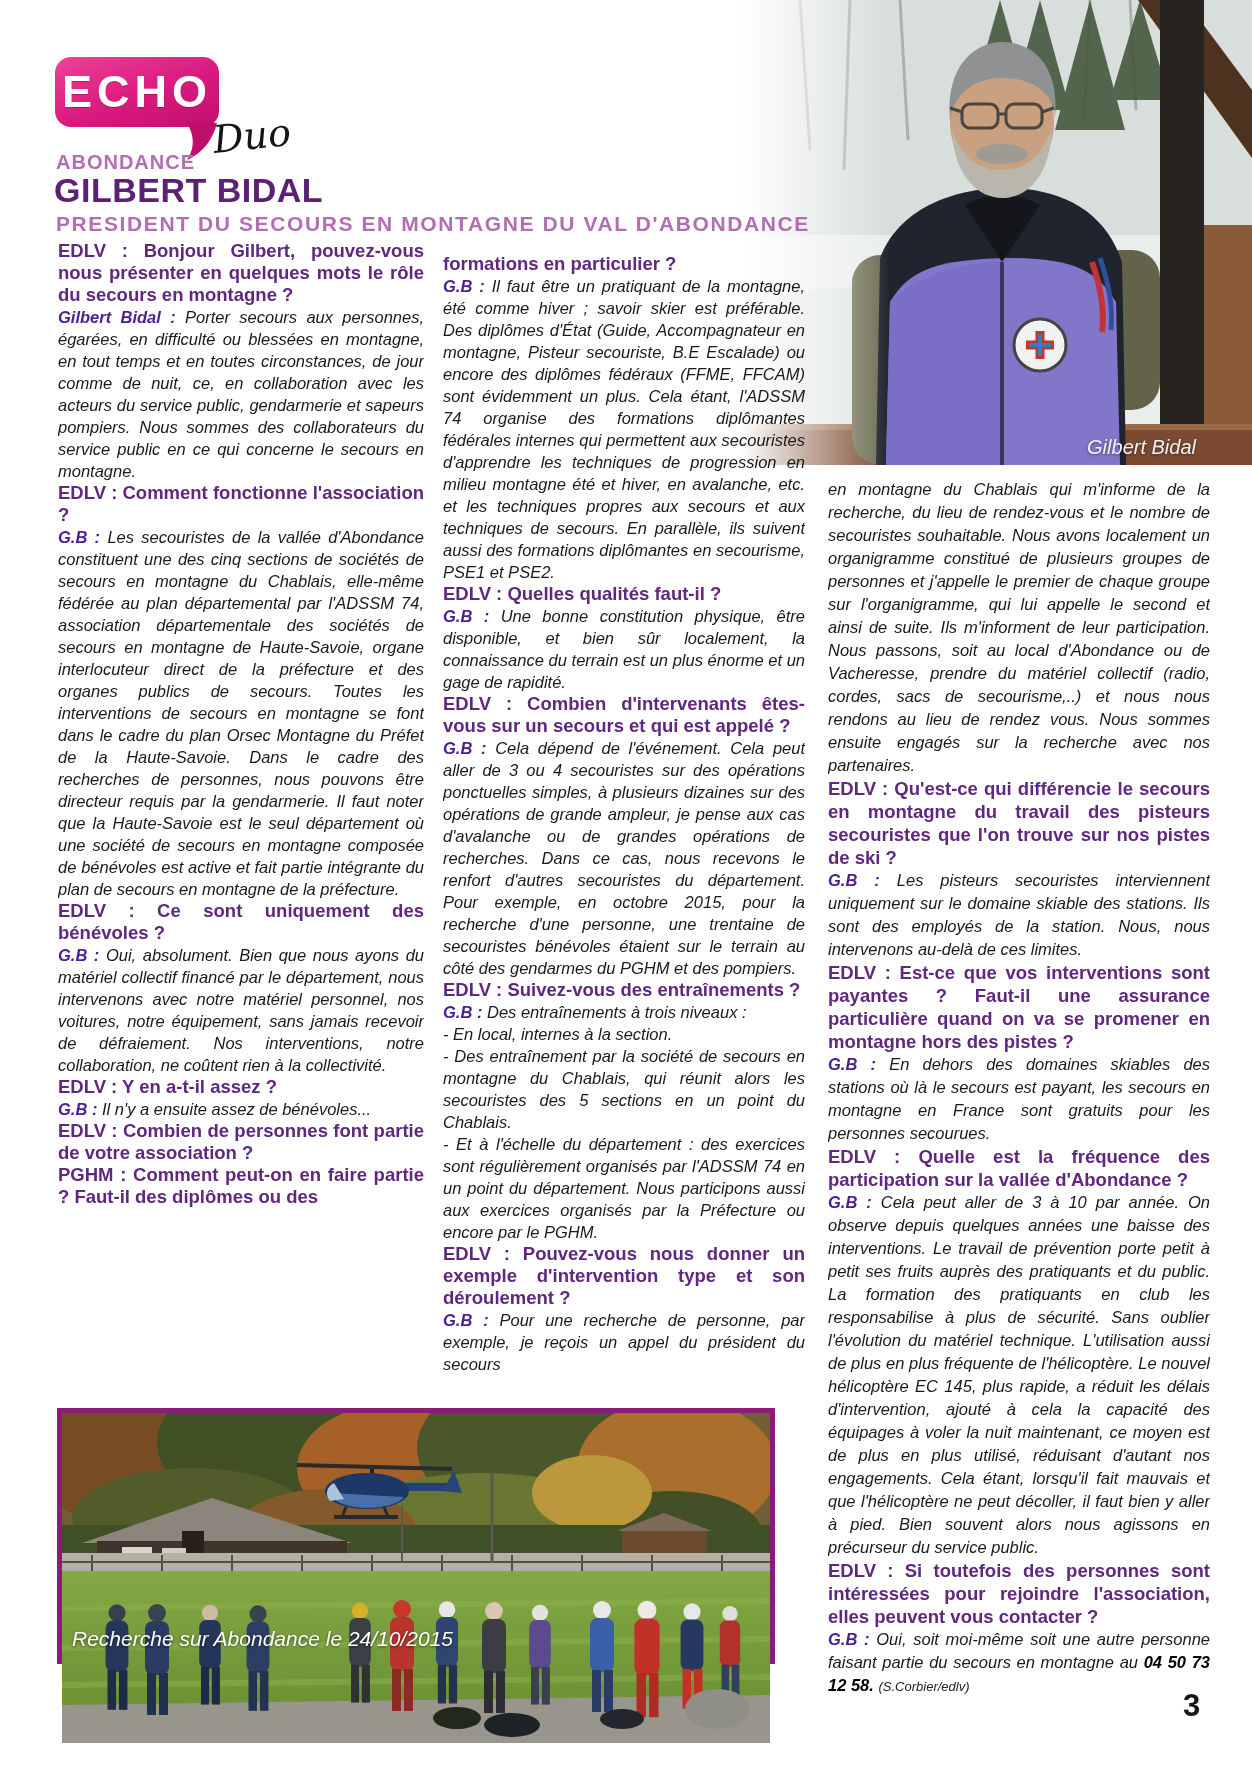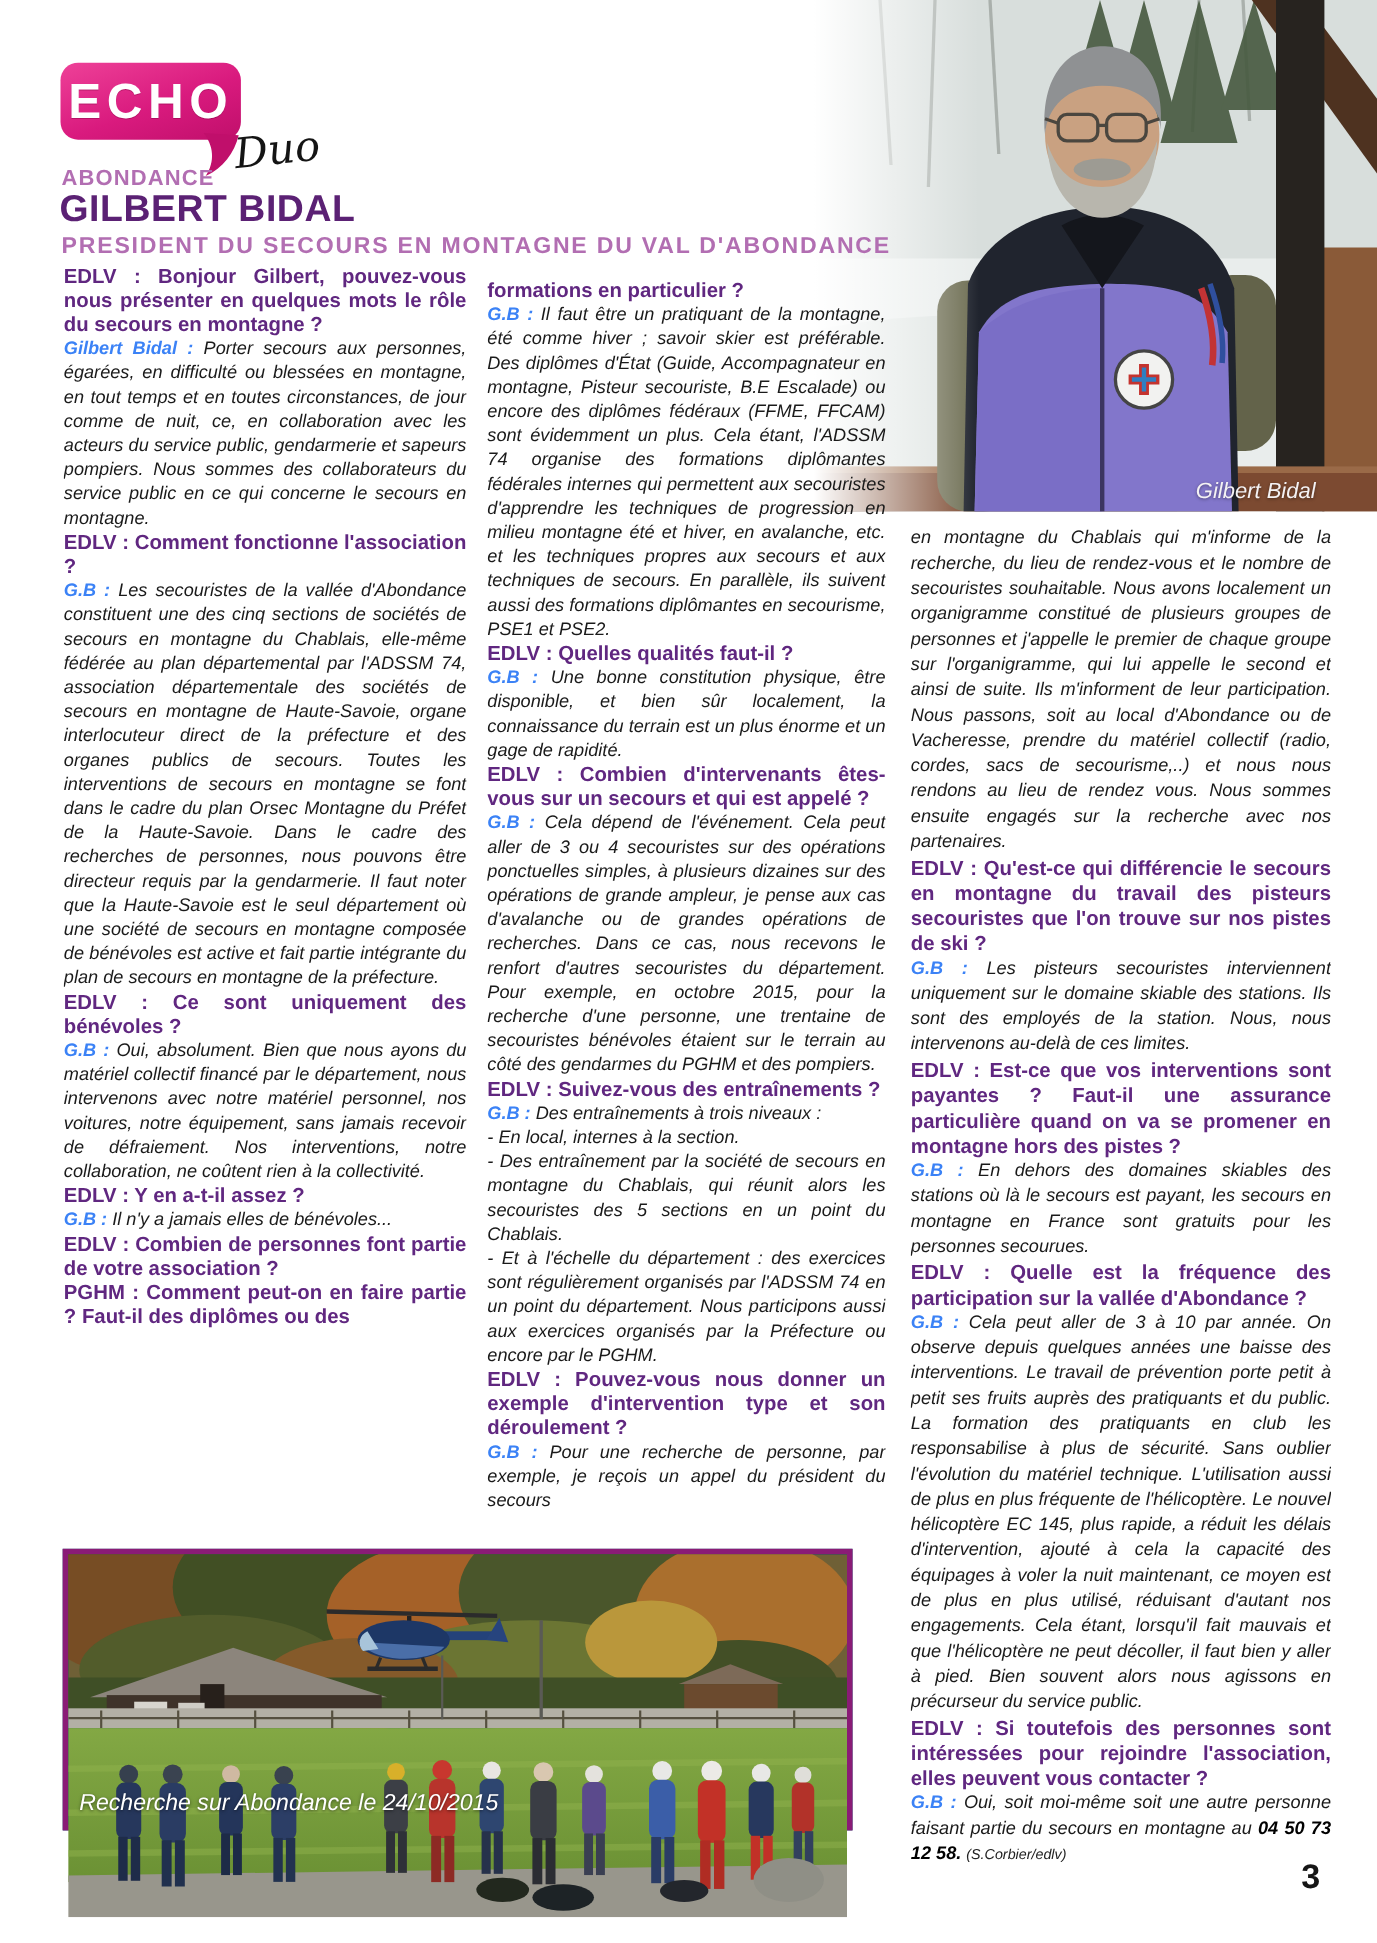--- a/index.html
+++ b/index.html
@@ -25,31 +25,31 @@
   
   .col{position:absolute;overflow:hidden;}
   .col1{left:58px;top:240px;width:366px;height:1162px;}
   .col2{left:443px;top:253px;width:362px;height:1162px;}
   .col3{left:828px;top:478px;width:382px;height:1246px;}
   p.q{color:#602780;font-weight:bold;font-size:18.5px;line-height:22px;margin:0;
       text-align:justify;font-family:"Liberation Sans",sans-serif;}
   p.a{color:#1a1a1a;font-style:italic;font-size:16.5px;line-height:22px;margin:0;
       text-align:justify;font-family:"Liberation Sans",sans-serif;}
   .col3 p.q,.col3 p.a{line-height:23px;}
-  .lbl{color:#3b82f6;font-weight:bold;}
+  .lbl{color:#4c1d95;font-weight:bold;}
   .b{font-weight:bold;color:#000;}
   .cr{font-size:13px;color:#222;}
 
   
   .portrait{position:absolute;left:740px;top:0;width:512px;height:465px;margin:0;}
   .portrait svg{display:block;}
   .portrait figcaption{position:absolute;right:56px;bottom:6px;color:#f4f2f4;
     font-style:italic;font-size:20px;text-shadow:0 1px 3px rgba(0,0,0,.45);}
   .field{position:absolute;left:57px;top:1408px;width:718px;height:256px;margin:0;
-    border:5px solid #8a1b76;box-sizing:border-box;background:#0c4a6e;}
+    border:5px solid #8a1b76;box-sizing:border-box;background:#6d28d9;}
   .field svg{display:block;}
   .field figcaption{position:absolute;left:10px;bottom:8px;color:#fff;
     font-style:italic;font-size:21px;text-shadow:0 1px 3px rgba(0,0,0,.55);}
 
   .pageno{position:absolute;left:1183px;top:1688px;font-size:31px;font-weight:bold;color:#161616;}
 </style>
 </head>
 <body>
 
 <div class="page">
@@ -127,21 +127,21 @@
   <h2 class="subtitle">PRESIDENT DU SECOURS EN MONTAGNE DU VAL D'ABONDANCE</h2>
 
   <div class="col col1">
       <p class="q"><span>EDLV : Bonjour Gilbert, pouvez-vous nous présenter en quelques mots le rôle du secours en montagne ?</span></p>
       <p class="a"><span class="lbl">Gilbert Bidal : </span><span>Porter secours aux personnes, égarées, en difficulté ou blessées en montagne, en tout temps et en toutes circonstances, de jour comme de nuit, ce, en collaboration avec les acteurs du service public, gendarmerie et sapeurs pompiers. Nous sommes des collaborateurs du service public en ce qui concerne le secours en montagne.</span></p>
       <p class="q"><span>EDLV : Comment fonctionne l'association ?</span></p>
       <p class="a"><span class="lbl">G.B : </span><span>Les secouristes de la vallée d'Abondance constituent une des cinq sections de sociétés de secours en montagne du Chablais, elle-même fédérée au plan départemental par l'ADSSM 74, association départementale des sociétés de secours en montagne de Haute-Savoie, organe interlocuteur direct de la préfecture et des organes publics de secours. Toutes les interventions de secours en montagne se font dans le cadre du plan Orsec Montagne du Préfet de la Haute-Savoie. Dans le cadre des recherches de personnes, nous pouvons être directeur requis par la gendarmerie. Il faut noter que la Haute-Savoie est le seul département où une société de secours en montagne composée de bénévoles est active et fait partie intégrante du plan de secours en montagne de la préfecture.</span></p>
       <p class="q"><span>EDLV : Ce sont uniquement des bénévoles ?</span></p>
       <p class="a"><span class="lbl">G.B : </span><span>Oui, absolument. Bien que nous ayons du matériel collectif financé par le département, nous intervenons avec notre matériel personnel, nos voitures, notre équipement, sans jamais recevoir de défraiement. Nos interventions, notre collaboration, ne coûtent rien à la collectivité.</span></p>
       <p class="q"><span>EDLV : Y en a-t-il assez ?</span></p>
-      <p class="a"><span class="lbl">G.B : </span><span>Il n'y a jamais elles de bénévoles...</span></p>
+      <p class="a"><span class="lbl">G.B : </span><span>Il n'y a ensuite assez de bénévoles...</span></p>
       <p class="q"><span>EDLV : Combien de personnes font partie de votre association ?</span></p>
       <p class="q"><span>PGHM : Comment peut-on en faire partie ? Faut-il des diplômes ou des</span></p>
     </div>
   <div class="col col2">
       <p class="q"><span>formations en particulier ?</span></p>
       <p class="a"><span class="lbl">G.B : </span><span>Il faut être un pratiquant de la montagne, été comme hiver ; savoir skier est préférable. Des diplômes d'État (Guide, Accompagnateur en montagne, Pisteur secouriste, B.E Escalade) ou encore des diplômes fédéraux (FFME, FFCAM) sont évidemment un plus. Cela étant, l'ADSSM 74 organise des formations diplômantes fédérales internes qui permettent aux secouristes d'apprendre les techniques de progression en milieu montagne été et hiver, en avalanche, etc. et les techniques propres aux secours et aux techniques de secours. En parallèle, ils suivent aussi des formations diplômantes en secourisme, PSE1 et PSE2.</span></p>
       <p class="q"><span>EDLV : Quelles qualités faut-il ?</span></p>
       <p class="a"><span class="lbl">G.B : </span><span>Une bonne constitution physique, être disponible, et bien sûr localement, la connaissance du terrain est un plus énorme et un gage de rapidité.</span></p>
       <p class="q"><span>EDLV : Combien d'intervenants êtes-vous sur un secours et qui est appelé ?</span></p>
       <p class="a"><span class="lbl">G.B : </span><span>Cela dépend de l'événement. Cela peut aller de 3 ou 4 secouristes sur des opérations ponctuelles simples, à plusieurs dizaines sur des opérations de grande ampleur, je pense aux cas d'avalanche ou de grandes opérations de recherches. Dans ce cas, nous recevons le renfort d'autres secouristes du département. Pour exemple, en octobre 2015, pour la recherche d'une personne, une trentaine de secouristes bénévoles étaient sur le terrain au côté des gendarmes du PGHM et des pompiers.</span></p>

